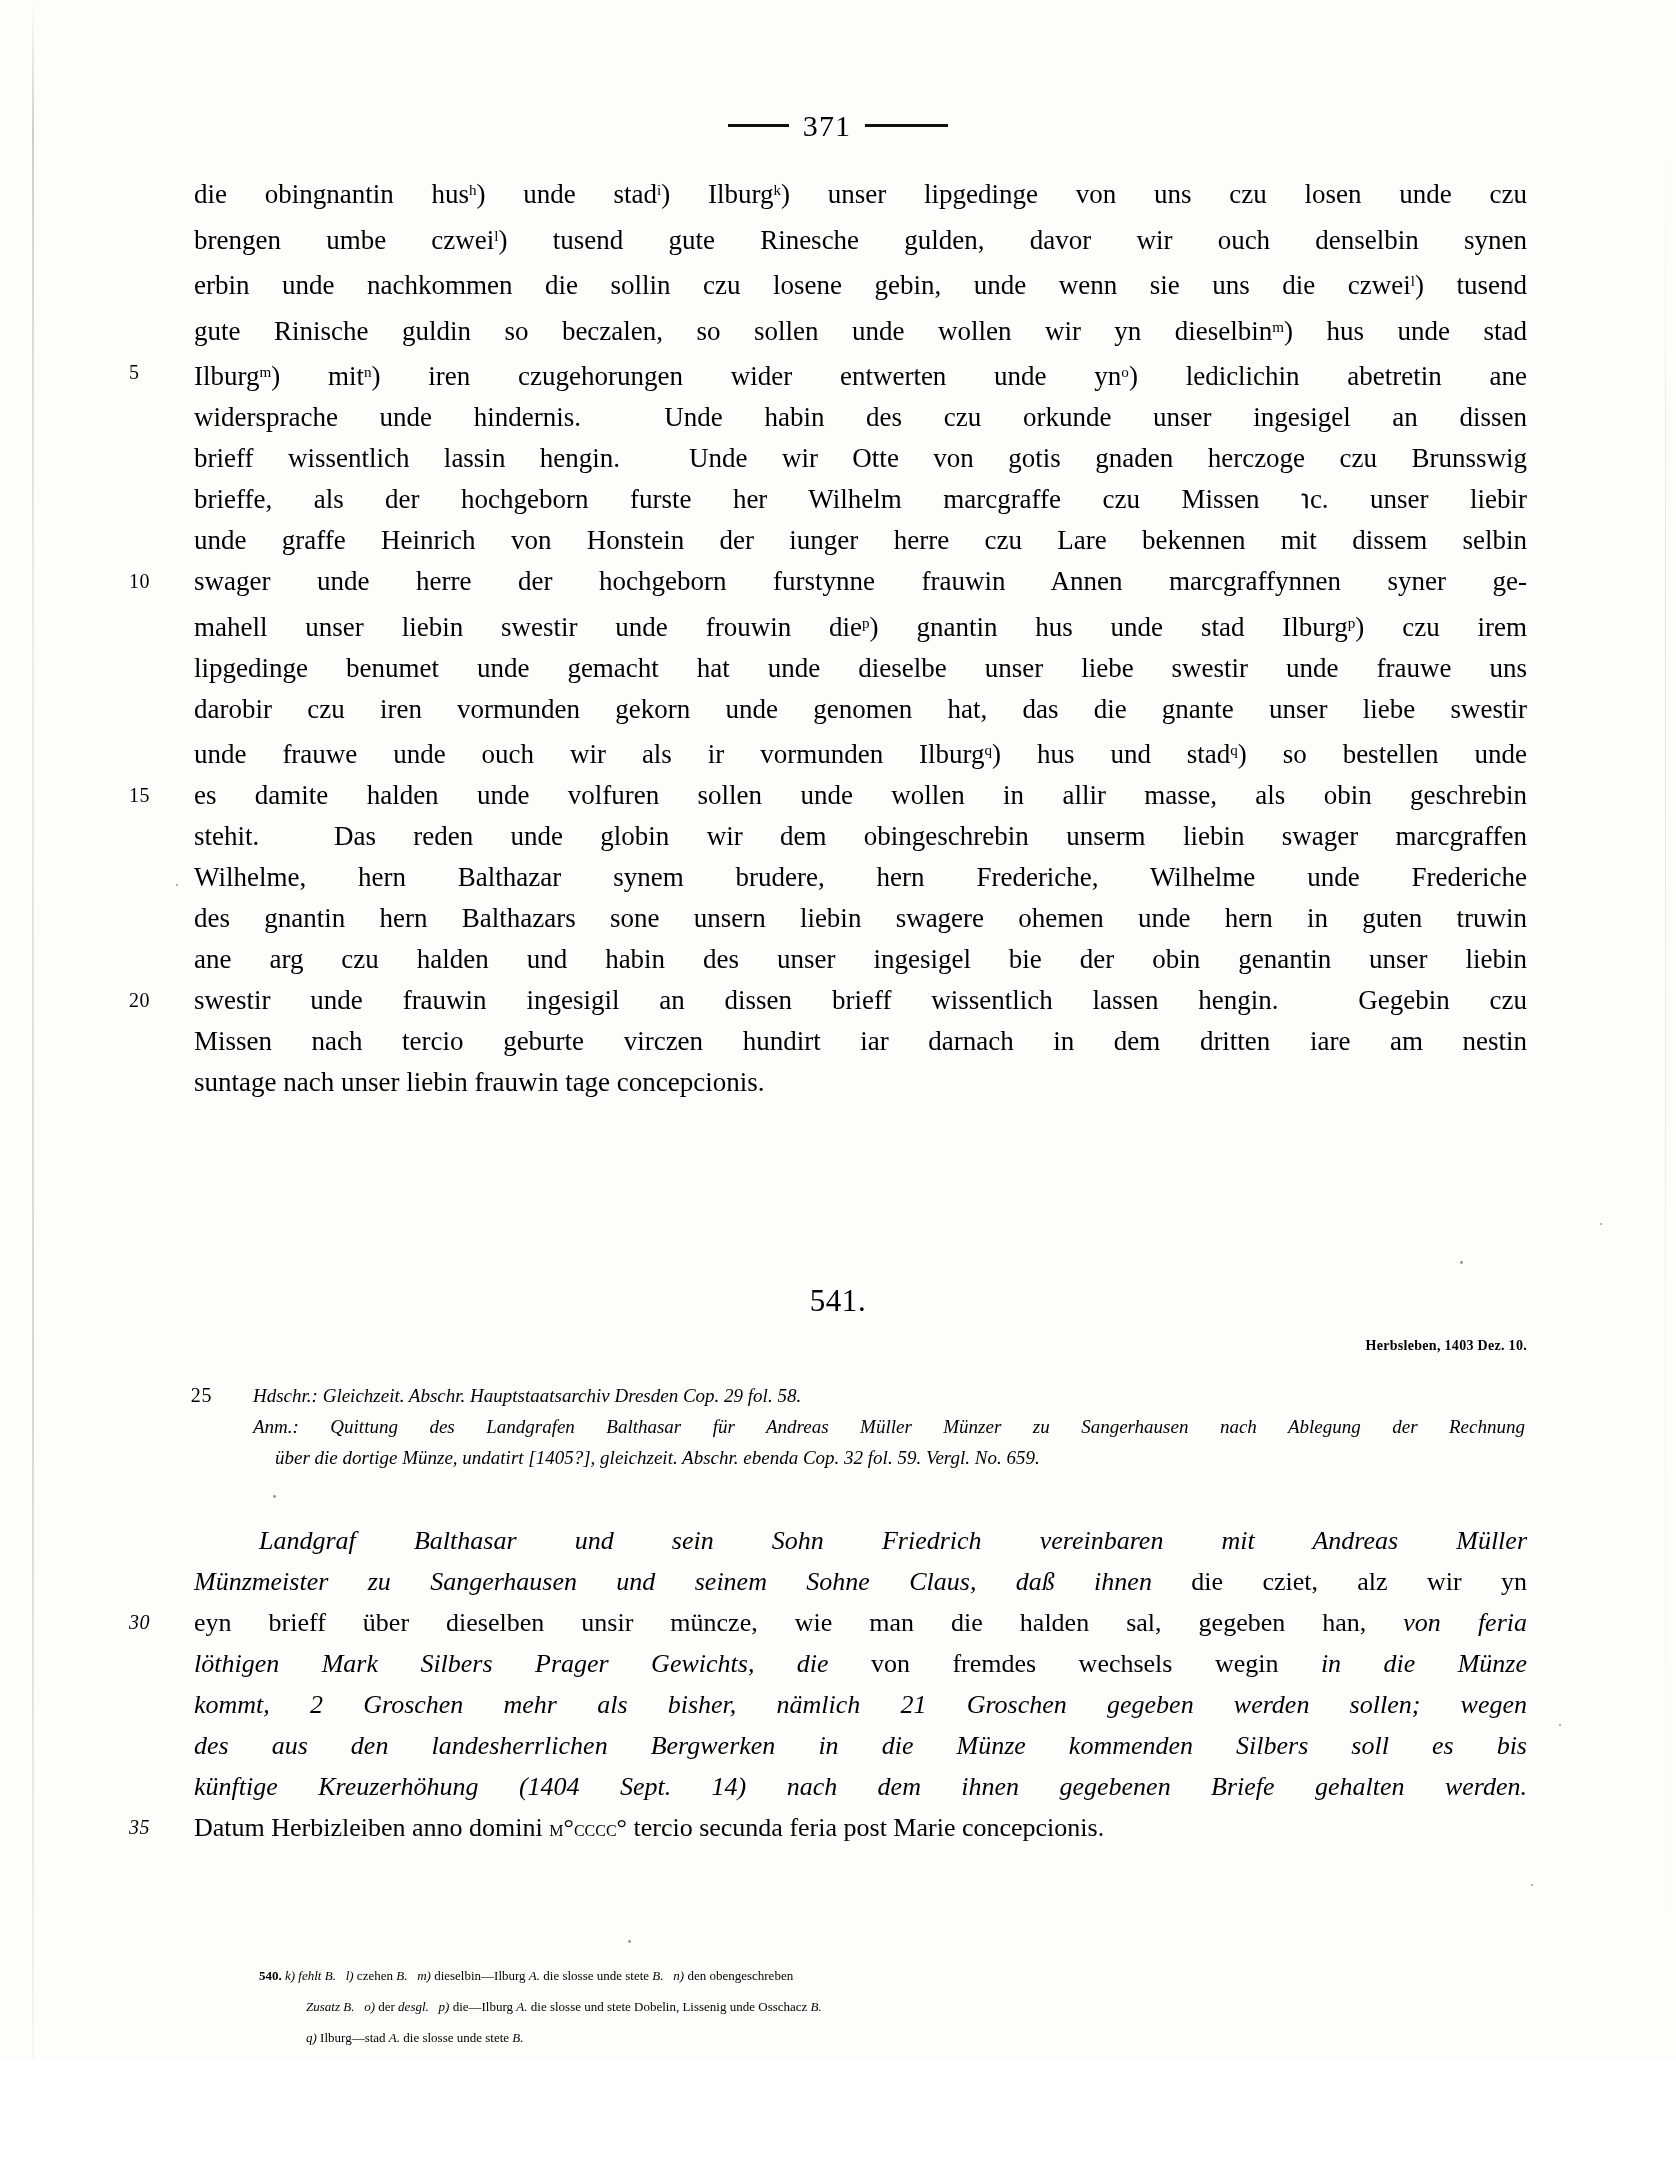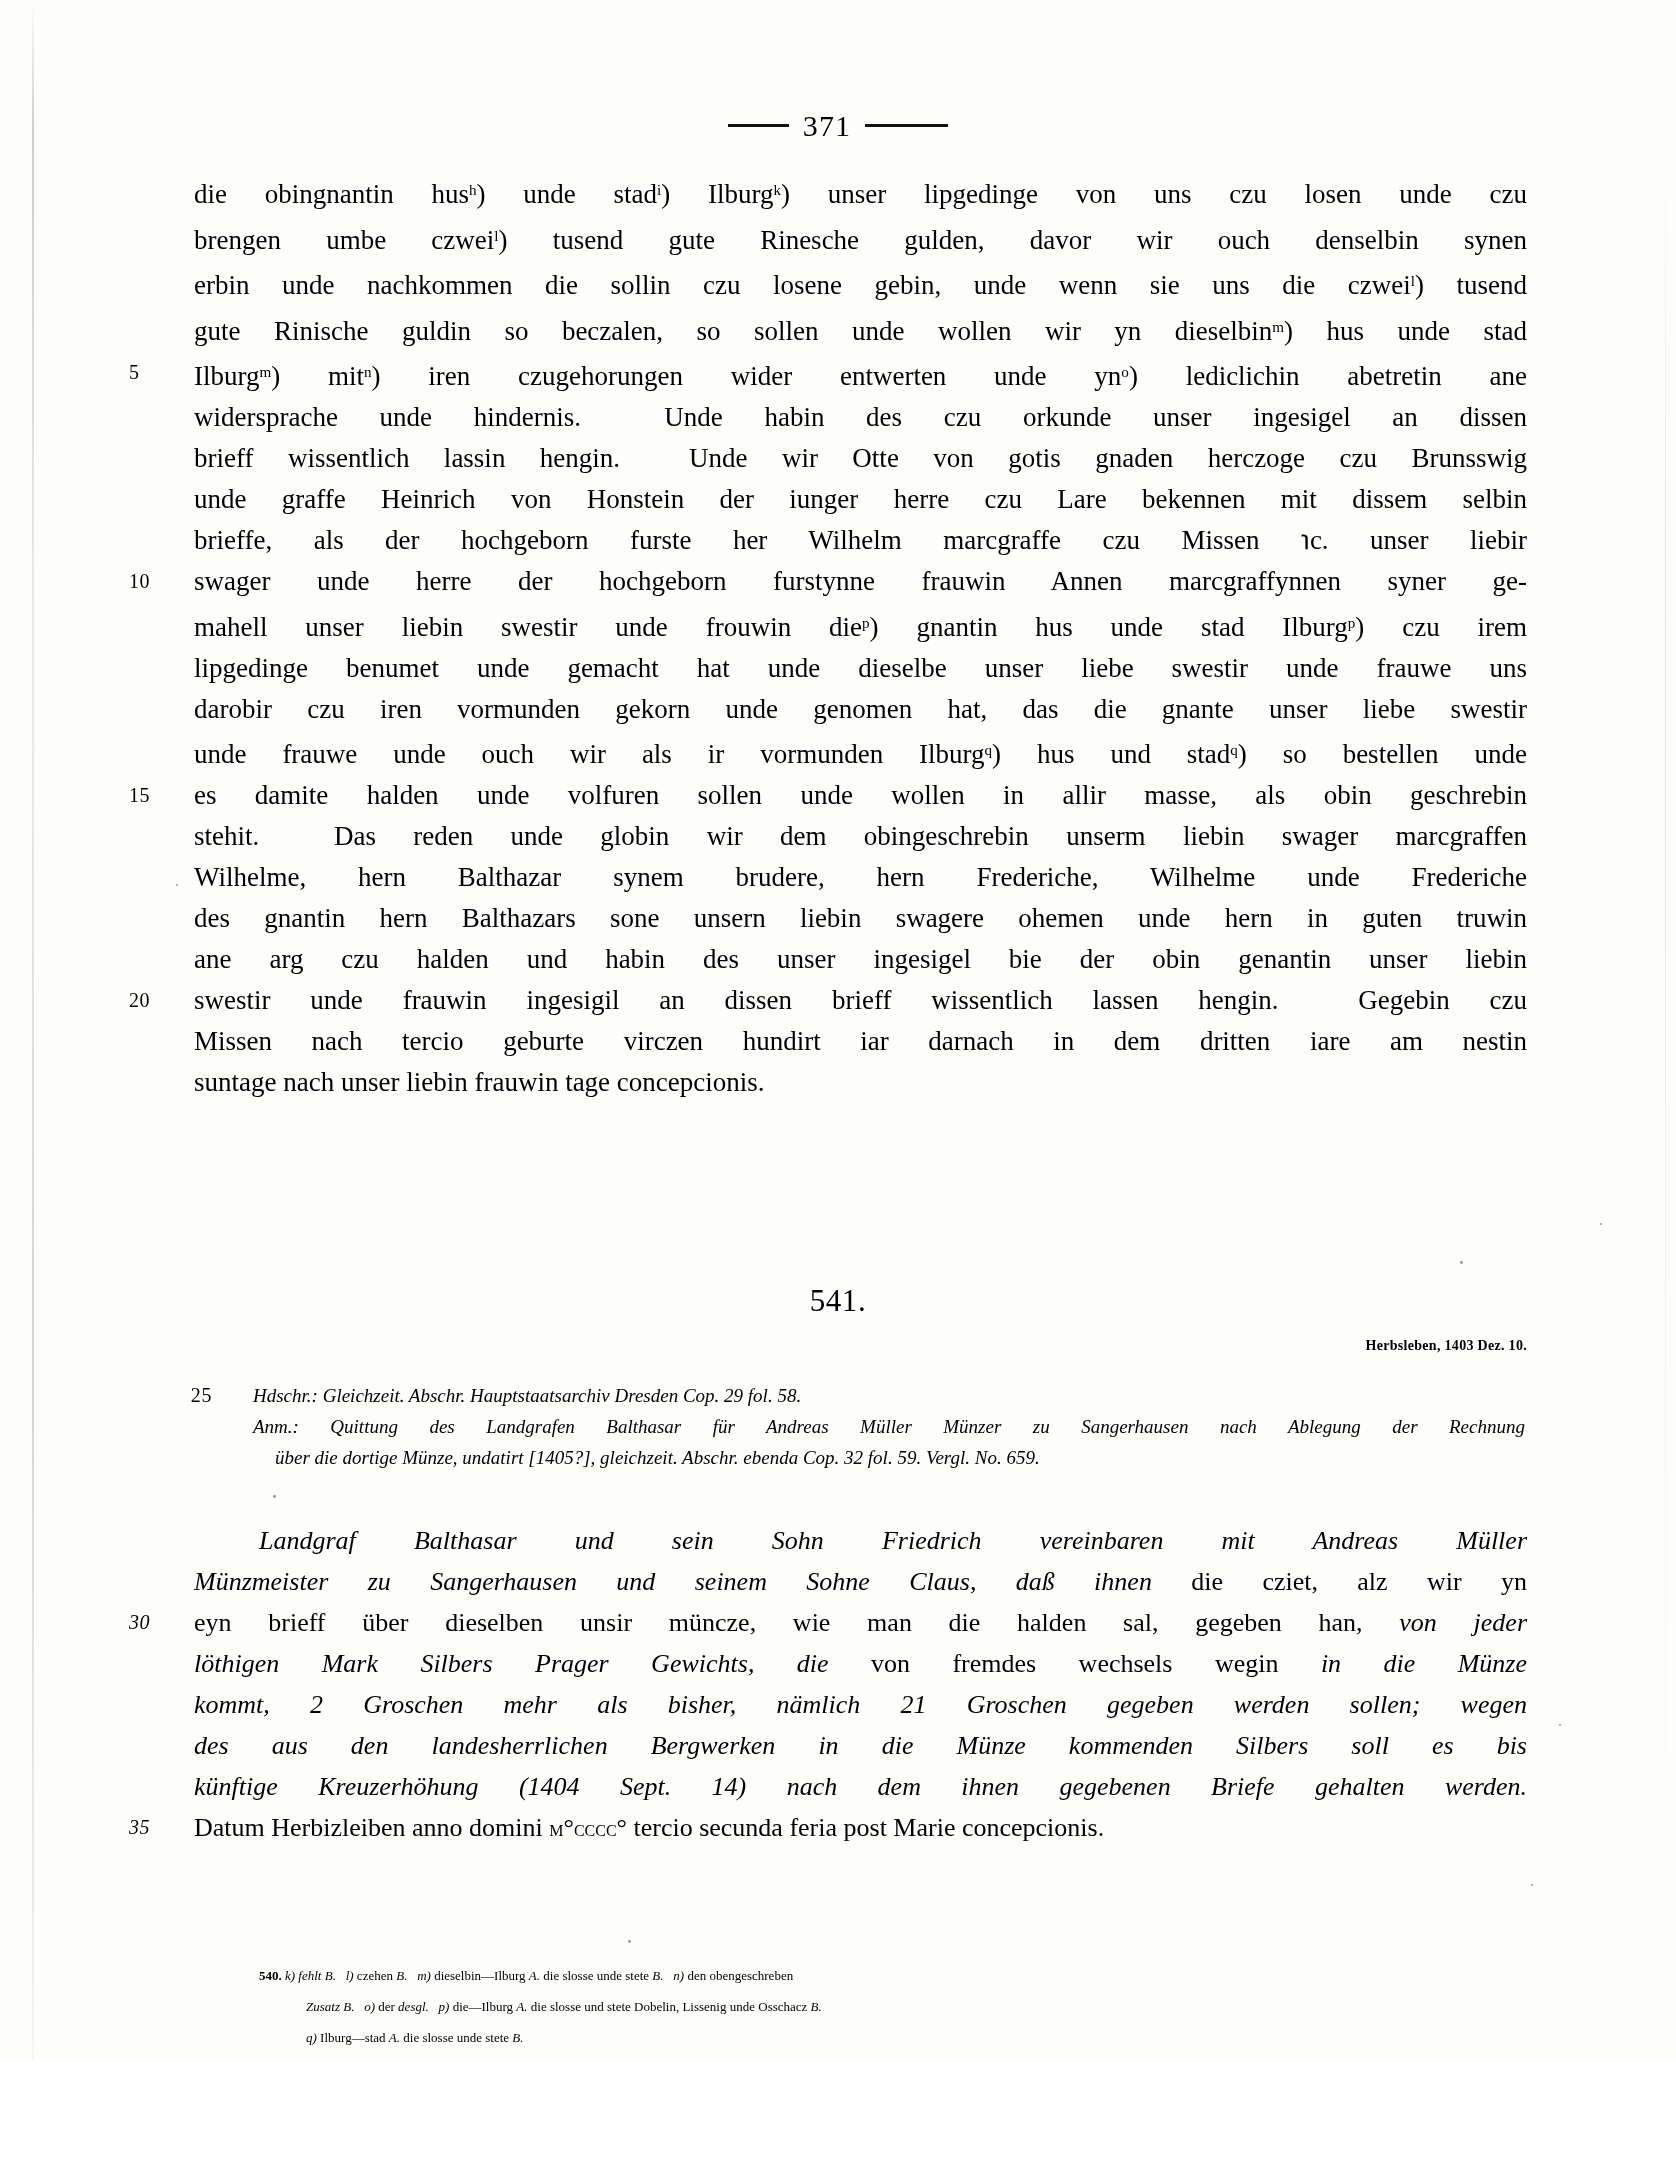--- a/index.html
+++ b/index.html
@@ -227,22 +227,22 @@
   </div>
 
   <div class="block" id="charter-540" style="top:170px;">
       <div class="tline"><span>die obingnantin hus<sup class="note">h</sup>) unde stad<sup class="note">i</sup>) Ilburg<sup class="note">k</sup>) unser lipgedinge von uns czu losen unde czu</span></div>
       <div class="tline"><span>brengen umbe czwei<sup class="note">l</sup>) tusend gute Rinesche gulden, davor wir ouch denselbin synen</span></div>
       <div class="tline"><span>erbin unde nachkommen die sollin czu losene gebin, unde wenn sie uns die czwei<sup class="note">l</sup>) tusend</span></div>
       <div class="tline"><span>gute Rinische guldin so beczalen, so sollen unde wollen wir yn dieselbin<sup class="note">m</sup>) hus unde stad</span></div>
       <div class="tline"><span class="lineno">5</span><span>Ilburg<sup class="note">m</sup>) mit<sup class="note">n</sup>) iren czugehorungen wider entwerten unde yn<sup class="note">o</sup>) lediclichin abetretin ane</span></div>
       <div class="tline"><span>widersprache unde hindernis. &nbsp;Unde habin des czu orkunde unser ingesigel an dissen</span></div>
       <div class="tline"><span>brieff wissentlich lassin hengin. &nbsp;Unde wir Otte von gotis gnaden herczoge czu Brunsswig</span></div>
+      <div class="tline"><span>brieffe, als der hochgeborn furste her Wilhelm marcgraffe czu Missen ℩c. unser liebir</span></div>
       <div class="tline"><span>unde graffe Heinrich von Honstein der iunger herre czu Lare bekennen mit dissem selbin</span></div>
-      <div class="tline"><span>brieffe, als der hochgeborn furste her Wilhelm marcgraffe czu Missen ℩c. unser liebir</span></div>
       <div class="tline"><span class="lineno">10</span><span>swager unde herre der hochgeborn furstynne frauwin Annen marcgraffynnen syner ge-</span></div>
       <div class="tline"><span>mahell unser liebin swestir unde frouwin die<sup class="note">p</sup>) gnantin hus unde stad Ilburg<sup class="note">p</sup>) czu irem</span></div>
       <div class="tline"><span>lipgedinge benumet unde gemacht hat unde dieselbe unser liebe swestir unde frauwe uns</span></div>
       <div class="tline"><span>darobir czu iren vormunden gekorn unde genomen hat, das die gnante unser liebe swestir</span></div>
       <div class="tline"><span>unde frauwe unde ouch wir als ir vormunden Ilburg<sup class="note">q</sup>) hus und stad<sup class="note">q</sup>) so bestellen unde</span></div>
       <div class="tline"><span class="lineno">15</span><span>es damite halden unde volfuren sollen unde wollen in allir masse, als obin geschrebin</span></div>
       <div class="tline"><span>stehit. &nbsp;Das reden unde globin wir dem obingeschrebin unserm liebin swager marcgraffen</span></div>
       <div class="tline"><span>Wilhelme, hern Balthazar synem brudere, hern Frederiche, Wilhelme unde Frederiche</span></div>
       <div class="tline"><span>des gnantin hern Balthazars sone unsern liebin swagere ohemen unde hern in guten truwin</span></div>
       <div class="tline"><span>ane arg czu halden und habin des unser ingesigel bie der obin genantin unser liebin</span></div>
@@ -256,21 +256,21 @@
 
   <div class="source-block" id="source-541">
       <div class="sline"><span class="lineno">25</span><span>Hdschr.: Gleichzeit. Abschr. Hauptstaatsarchiv Dresden Cop. 29 fol. 58.</span></div>
       <div class="sline j"><span>Anm.: Quittung des Landgrafen Balthasar für Andreas Müller Münzer zu Sangerhausen nach Ablegung der Rechnung</span></div>
       <div class="sline hang"><span>über die dortige Münze, undatirt [1405?], gleichzeit. Abschr. ebenda Cop. 32 fol. 59. Vergl. No. 659.</span></div>
     </div>
 
   <div class="regest" id="regest-541">
       <div class="tline" style="text-indent: 65px;"><span><span class="it">Landgraf Balthasar und sein Sohn Friedrich vereinbaren mit Andreas Müller</span></span></div>
       <div class="tline"><span><span class="it">Münzmeister zu Sangerhausen und seinem Sohne Claus, daß ihnen</span> <span class="rm">die cziet, alz wir yn</span></span></div>
-      <div class="tline"><span class="lineno">30</span><span><span class="rm">eyn brieff über dieselben unsir müncze, wie man die halden sal, gegeben han,</span> <span class="it">von jeder</span></span></div>
+      <div class="tline"><span class="lineno">30</span><span><span class="rm">eyn brieff über dieselben unsir müncze, wie man die halden sal, gegeben han,</span> <span class="it">von feria</span></span></div>
       <div class="tline"><span><span class="it">löthigen Mark Silbers Prager Gewichts, die</span> <span class="rm">von fremdes wechsels wegin</span> <span class="it">in die Münze</span></span></div>
       <div class="tline"><span><span class="it">kommt, 2 Groschen mehr als bisher, nämlich 21 Groschen gegeben werden sollen; wegen</span></span></div>
       <div class="tline"><span><span class="it">des aus den landesherrlichen Bergwerken in die Münze kommenden Silbers soll es bis</span></span></div>
       <div class="tline"><span><span class="it">künftige Kreuzerhöhung (1404 Sept. 14) nach dem ihnen gegebenen Briefe gehalten werden.</span></span></div>
       <div class="tline last"><span class="lineno">35</span><span><span class="rm">Datum Herbizleiben anno domini <span class="smallcaps">m</span>°<span class="smallcaps">cccc</span>° tercio secunda feria post Marie concepcionis.</span></span></div>
     </div>
 
   <div class="footnotes" id="footnotes-block">
       <div class="fline"><span><span class="fn-num">540.</span> <span class="fn-key">k)</span> <span class="fn-src">fehlt B.</span> &nbsp;&nbsp;<span class="fn-key">l)</span> czehen <span class="fn-src">B.</span> &nbsp;&nbsp;<span class="fn-key">m)</span> dieselbin—Ilburg <span class="fn-src">A.</span> die slosse unde stete <span class="fn-src">B.</span> &nbsp;&nbsp;<span class="fn-key">n)</span> den obengeschreben</span></div>
       <div class="fline hang"><span><span class="fn-src">Zusatz B.</span> &nbsp;&nbsp;<span class="fn-key">o)</span> der <span class="fn-src">desgl.</span> &nbsp;&nbsp;<span class="fn-key">p)</span> die—Ilburg <span class="fn-src">A.</span> die slosse und stete Dobelin, Lissenig unde Osschacz <span class="fn-src">B.</span></span></div>

